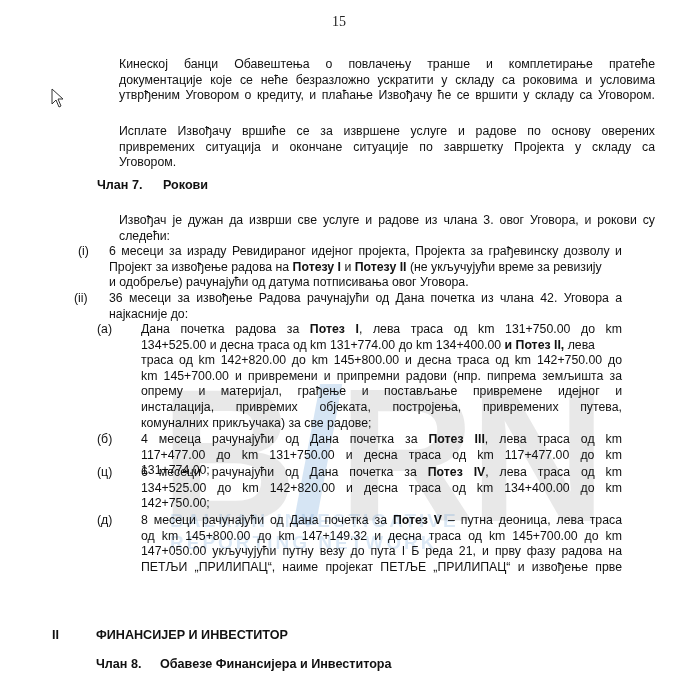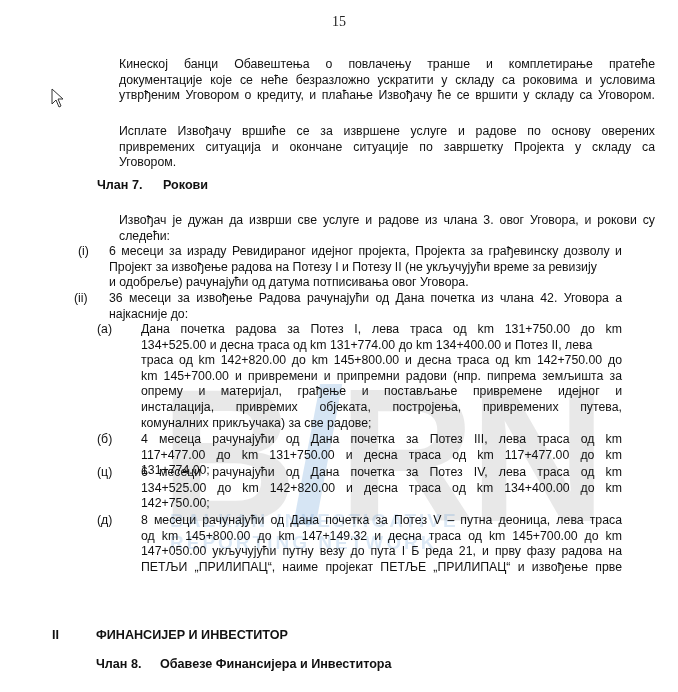--- a/index.html
+++ b/index.html
@@ -7,21 +7,21 @@
          font-family: "Liberation Sans", sans-serif; color: #111; }
   .page-num { position: absolute; top: 14px; left: 0; width: 678px; text-align: center;
               font-family: "Liberation Serif", serif; font-size: 14px; color: #222; }
   .para { position: absolute; left: 78px; width: 536px; font-size: 12.3px; line-height: 15.6px;
           text-align: justify; text-align-last: left; margin-left: 41px; }
   .line { display: block; white-space: nowrap; }
   .line.j { text-align: justify; text-align-last: justify; white-space: normal; }
   .heading { position: absolute; font-weight: bold; font-size: 12.6px; }
   .item { position: absolute; font-size: 12.3px; line-height: 15.6px; margin-left: 8px; }
   .lbl { position: absolute; font-size: 12.3px; }
-  b { font-weight: normal; }
+  b { font-weight: bold; }
   .watermark { position: absolute; left: 160px; top: 360px; width: 340px; height: 220px; pointer-events: none; }
   .wm-letters { position: absolute; top: 0; left: 0; font-family: "Liberation Sans", sans-serif;
                 font-weight: bold; font-size: 190px; color: rgba(150,150,150,0.22); letter-spacing: -6px; line-height: 190px; }
   .wm-slash { color: rgba(90,150,210,0.25); }
   .wm-sub { position: absolute; left: 10px; font-size: 19px; font-weight: bold; letter-spacing: 3px;
             color: rgba(90,150,210,0.22); white-space: nowrap; }
   .cursor { position: absolute; left: 51px; top: 88px; width: 14px; height: 20px; }
 </style>
 </head>
 <body>

